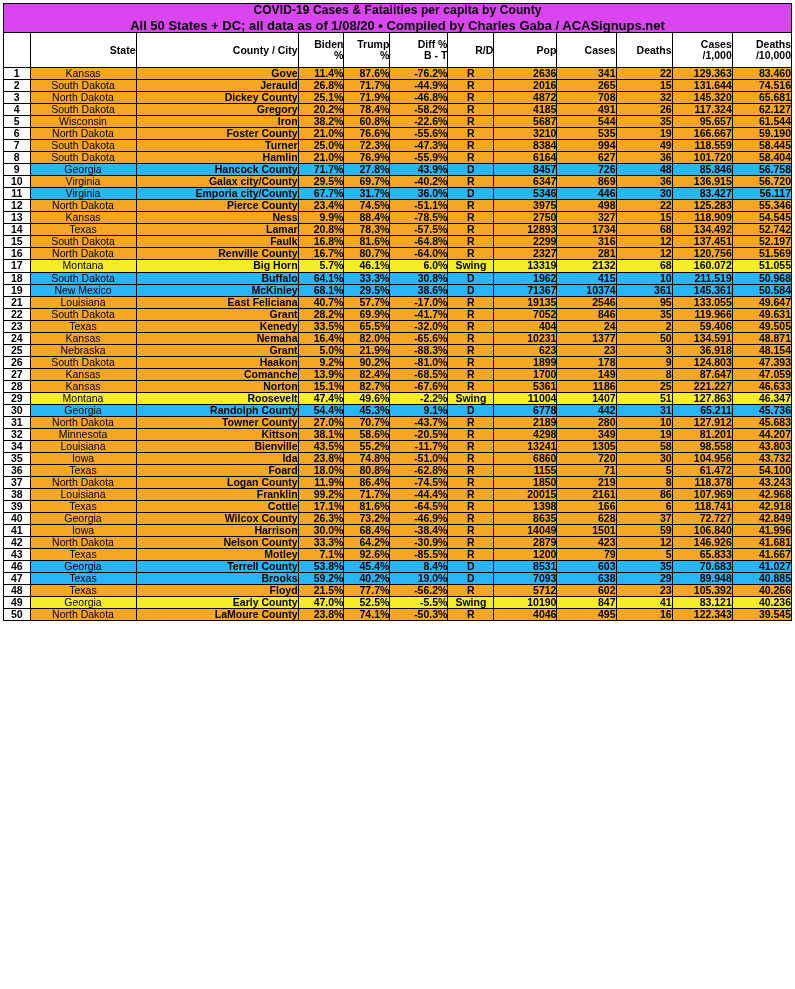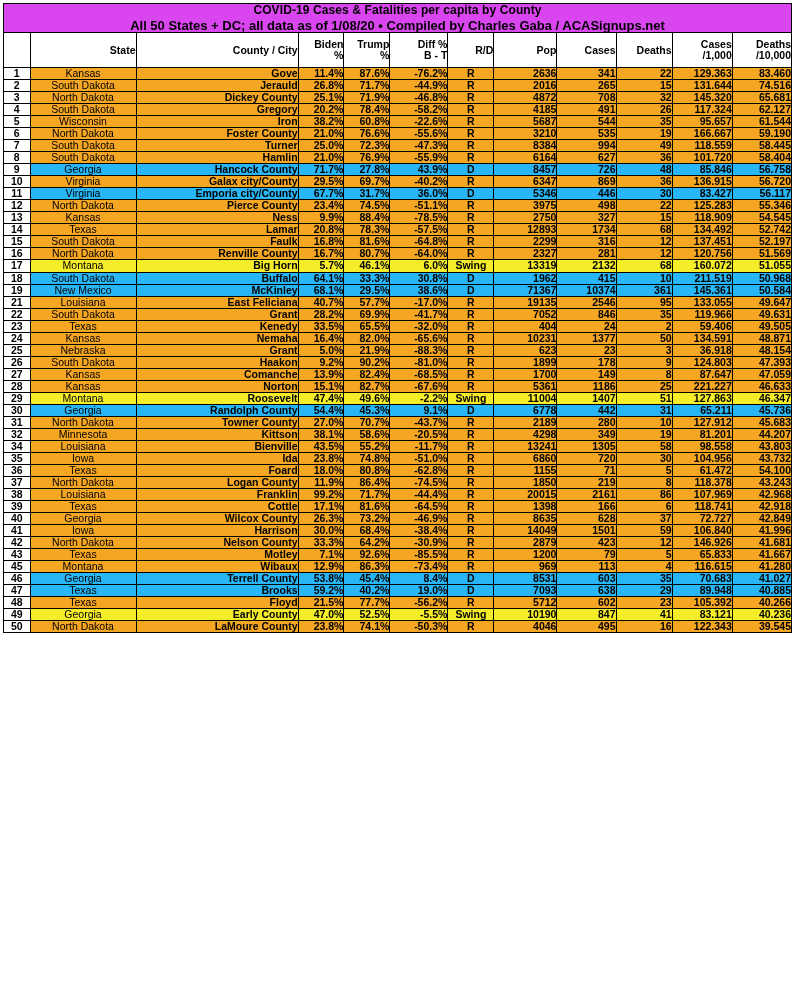--- a/index.html
+++ b/index.html
@@ -698,34 +698,20 @@
           <td class="num data">7.1%</td>
           <td class="num data">92.6%</td>
           <td class="num data">-85.5%</td>
           <td class="ctr data">R</td>
           <td class="num data">1200</td>
           <td class="num data">79</td>
           <td class="num data">5</td>
           <td class="num data">65.833</td>
           <td class="num data">41.667</td>
         </tr>
-        <tr class="R">
-          <td class="rownum">45</td>
-          <td class="state data">Montana</td>
-          <td class="county data">Wibaux</td>
-          <td class="num data">12.9%</td>
-          <td class="num data">86.3%</td>
-          <td class="num data">-73.4%</td>
-          <td class="ctr data">R</td>
-          <td class="num data">969</td>
-          <td class="num data">113</td>
-          <td class="num data">4</td>
-          <td class="num data">116.615</td>
-          <td class="num data">41.280</td>
-        </tr>
         <tr class="D">
           <td class="rownum">46</td>
           <td class="state data">Georgia</td>
           <td class="county data">Terrell County</td>
           <td class="num data">53.8%</td>
           <td class="num data">45.4%</td>
           <td class="num data">8.4%</td>
           <td class="ctr data">D</td>
           <td class="num data">8531</td>
           <td class="num data">603</td>

